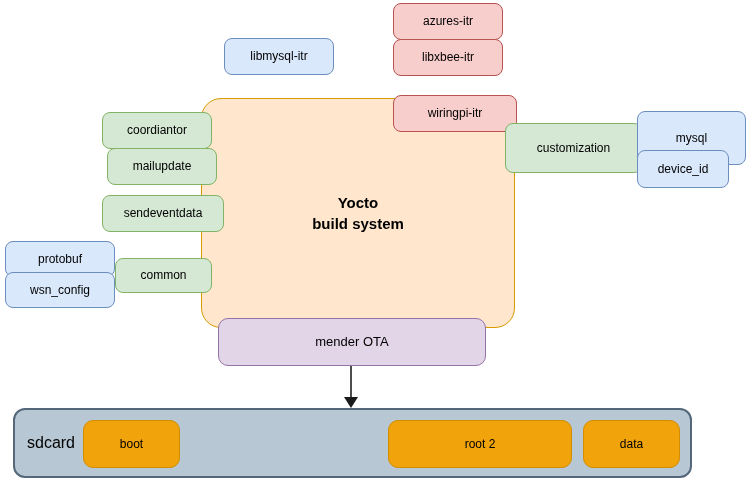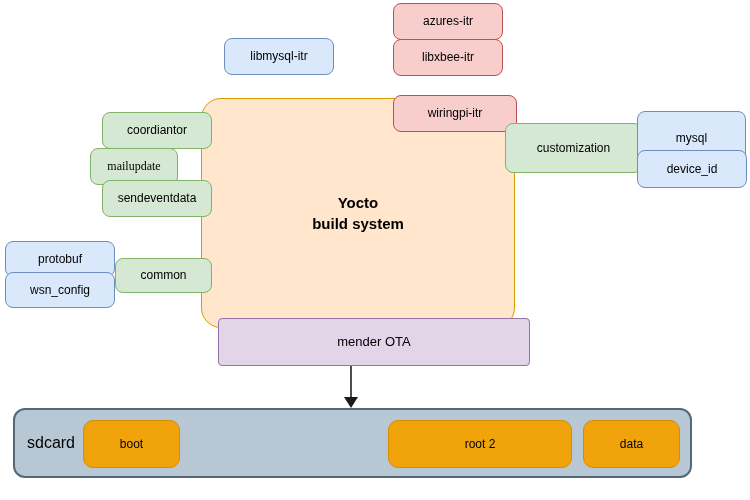--- a/index.html
+++ b/index.html
@@ -36,37 +36,37 @@
   .libmysql { left:224px; top:38px;  width:110px; height:37px; z-index:2;text-align:center; }
   .libjson  { left:224px; top:74px;  width:110px; height:37px; z-index:2; }
 
   
   .azures   { left:393px; top:3px;   width:110px; height:37px; z-index:2;border-radius:8px; }
   .libxbee  { left:393px; top:39px;  width:110px; height:37px; z-index:2; }
   .wiringpi { left:393px; top:75px;  width:124px; height:37px; z-index:2;margin-top:20px; }
 
   
   .coordiantor   { left:102px; top:112px; width:110px; height:37px; z-index:2; }
-  .mailupdate    { left:90px; top:148px; width:88px; height:37px; z-index:2;font-family:Liberation Serif, serif; }
-  .sendeventdata { left:102px; top:180px; width:110px; height:37px; z-index:2; }
+  .mailupdate    { left:107px; top:148px; width:110px; height:37px; z-index:2; }
+  .sendeventdata { left:102px; top:195px; width:122px; height:37px; z-index:2; }
 
   
   .common     { left:115px; top:258px; width:97px;  height:35px; z-index:2; }
   .protobuf   { left:5px;   top:241px; width:110px; height:36px; z-index:3; }
   .wsn-config { left:5px;   top:272px; width:110px; height:36px; z-index:3; }
 
   
   .customization { left:505px; top:123px; width:137px; height:50px; z-index:2; }
   .mysql         { left:637px; top:111px; width:109px; height:54px; z-index:3; }
-  .device-id     { left:637px; top:150px; width:110px; height:38px; z-index:3; }
+  .device-id     { left:637px; top:150px; width:92px; height:38px; z-index:3; }
 
   
   .mender {
-    left:218px; top:318px; width:312px; height:48px;
-    border-radius:4px; font-size:13px; z-index:2;
+    left:218px; top:318px; width:268px; height:48px;
+    border-radius:10px; font-size:13px; z-index:2;
   }
 
   
   .arrow-line {
     position:absolute; left:350px; top:366px; width:2px; height:33px;
     background:#4d4d4d; z-index:1;
   }
   .arrow-head {
     position:absolute; left:344px; top:397px; width:0; height:0;
     border-left:7px solid transparent; border-right:7px solid transparent;

